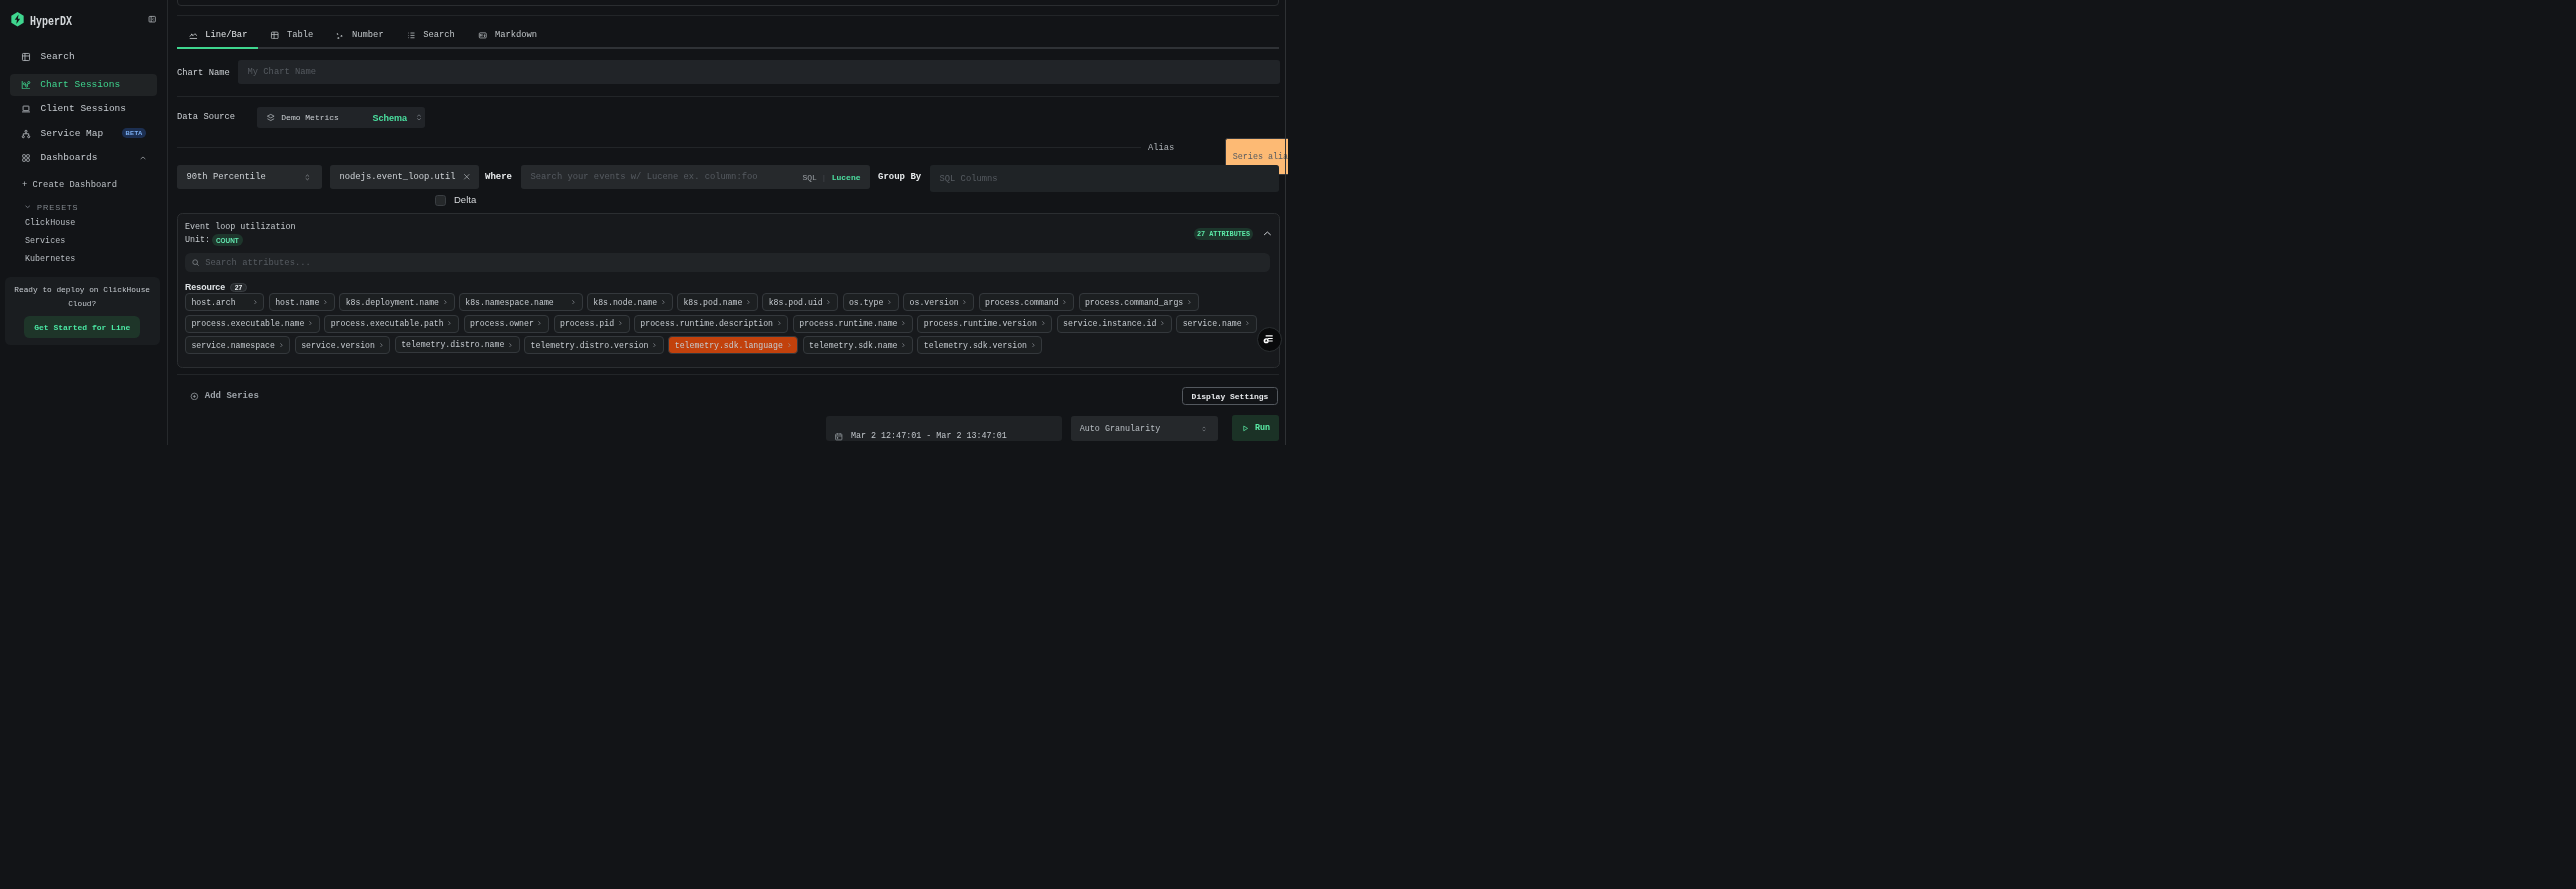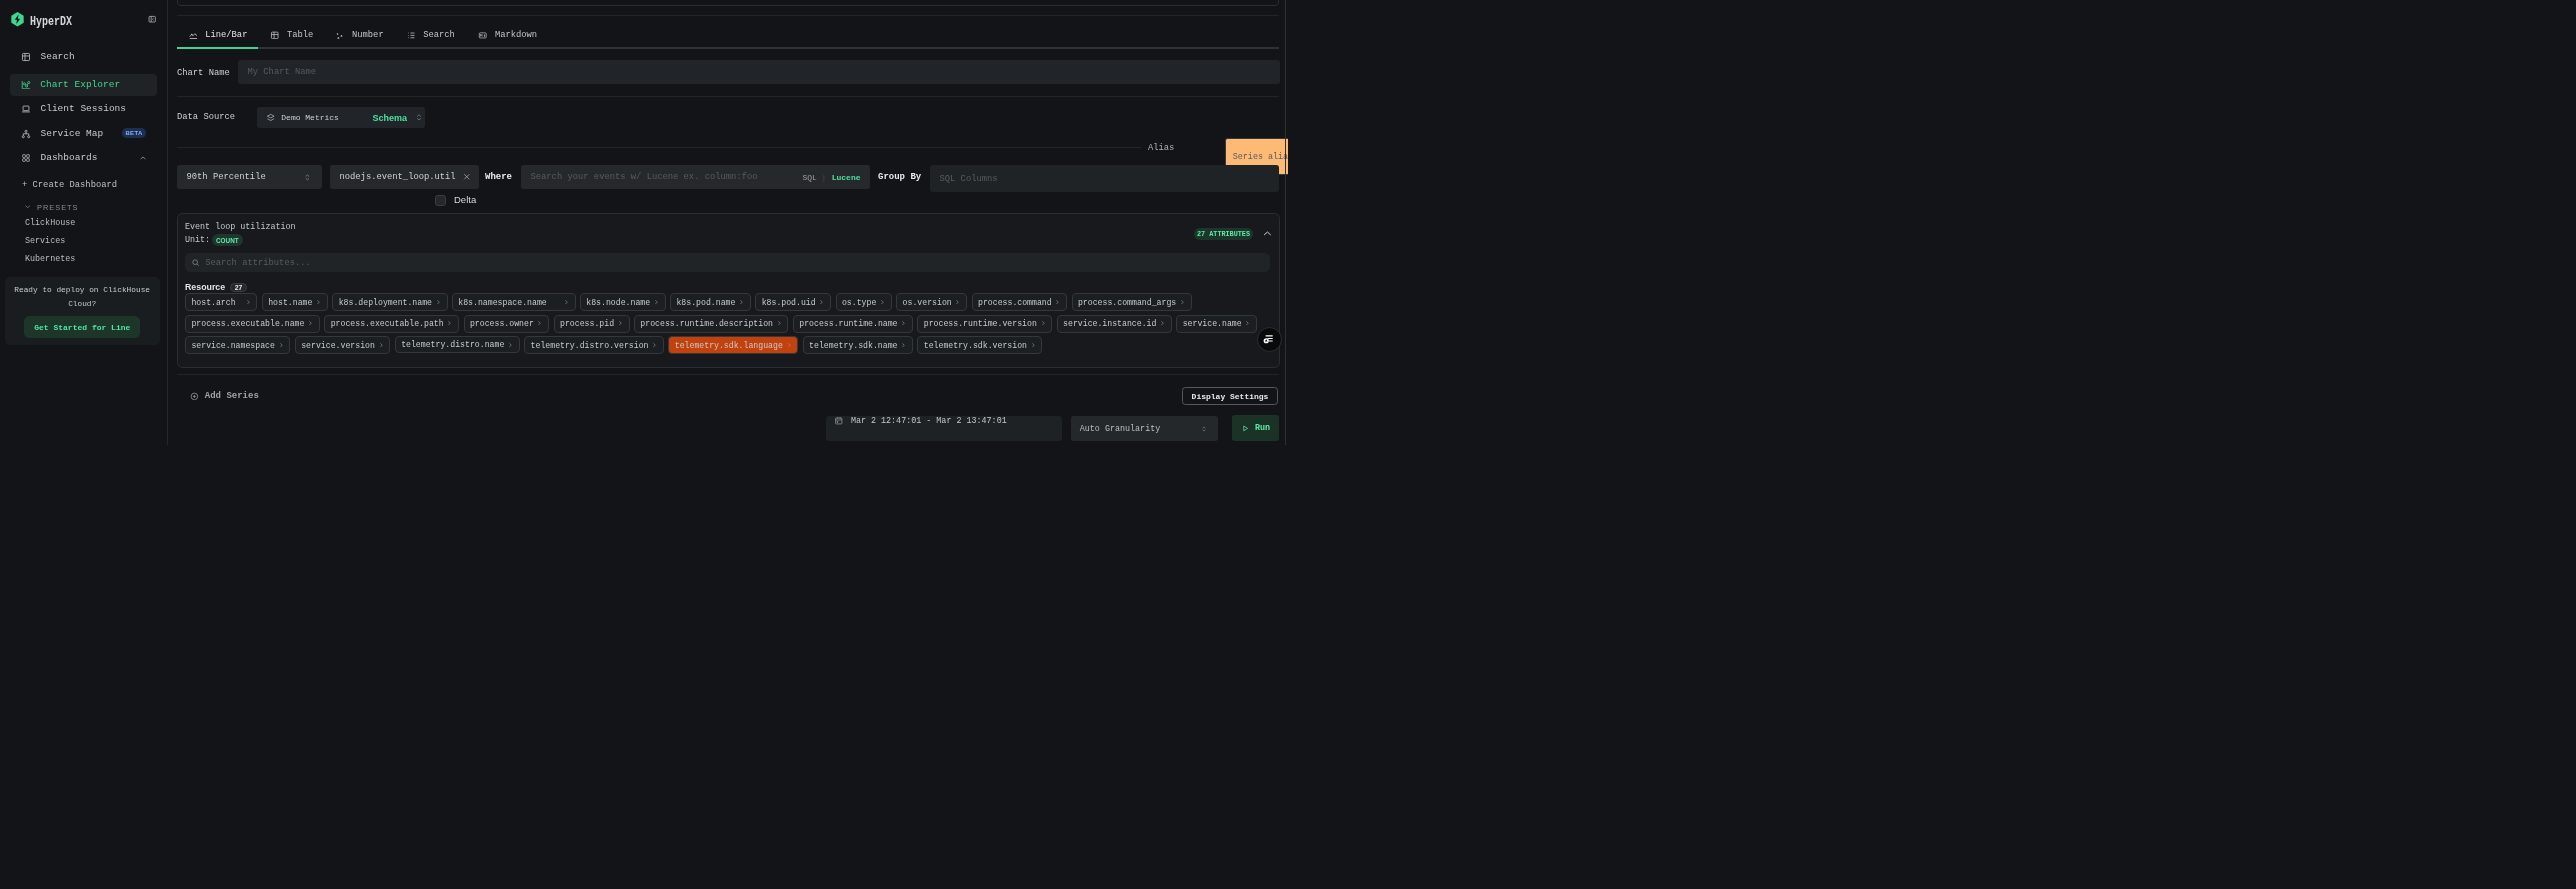--- a/index.html
+++ b/index.html
@@ -44,21 +44,21 @@
     <span>Search</span>
   </div>
   <div class="navitem green" style="top:77px;">
     <svg width="9.8" height="9.8" viewBox="0 0 24 24" fill="none" stroke="#3fd68f" stroke-width="2">
         <path d="M3 2.5v19h19"></path>
         <path d="M8.5 9.2l5.3 5.6M13.8 14.8L19 6.3"></path>
         <circle cx="8.5" cy="9.2" r="2.6" fill="#202325"></circle>
         <circle cx="13.8" cy="14.8" r="2.6" fill="#202325"></circle>
         <circle cx="19" cy="6.3" r="2.6" fill="#202325"></circle>
       </svg>
-    <span>Chart Explorer</span>
+    <span>Chart Sessions</span>
   </div>
   <div class="navitem" style="top:101px;">
     <svg width="10" height="10" viewBox="0 0 24 24" fill="none" stroke="currentColor" stroke-width="2">
         <rect x="5" y="5" width="14" height="11" rx="1"></rect>
         <path d="M2.5 19h19"></path>
       </svg>
     <span>Client Sessions</span>
   </div>
   <div class="navitem" style="top:126px;">
     <svg width="10" height="10" viewBox="0 0 24 24" fill="none" stroke="currentColor" stroke-width="2">
@@ -205,21 +205,21 @@
   <svg width="9.5" height="9.5" viewBox="0 0 24 24" fill="none" stroke="#82878c" stroke-width="2">
       <circle cx="10.5" cy="10.5" r="6"></circle>
       <path d="M15 15l4.5 4.5"></path>
     </svg>
   <span class="ph" style="font-size:8.8px;">Search attributes...</span>
 </div>
 <div class="abs sb" style="left:185px;top:282px;font-size:8.8px;color:#dfe3e6;">Resource</div>
 <div class="abs sb" style="left:230px;top:283px;width:17px;height:9px;border-radius:4.7px;background:#26292c;border:0.7px solid #3a3e42;color:#e8ebee;font-size:6.8px;display:flex;align-items:center;justify-content:center;">27</div>
 <div id="tagrows" class="abs" style="left:185px;top:293px;width:1095px;">
     <div style="display:flex;gap:4.4px;margin-bottom:3.7px;">
-      <div style="height:18px;border:0.7px solid #34383c;border-radius:4px;background:#1c1f21;display:flex;align-items:center;padding:0 5.4px;gap:9px;">
+      <div style="height:18px;border:0.7px solid #34383c;border-radius:4px;background:#1c1f21;display:flex;align-items:center;padding:0 5.4px;gap:16px;">
         <span style="font-size:8.2px;color:#c6cbd0;">host.arch</span>
         <svg width="6.4" height="6.4" viewBox="0 0 24 24" fill="none" stroke="#9aa0a6" stroke-width="2.3">
           <path d="M9 5l7 7-7 7"></path>
         </svg>
       </div>
       <div style="height:18px;border:0.7px solid #34383c;border-radius:4px;background:#1c1f21;display:flex;align-items:center;padding:0 5.4px;gap:2.7px;">
         <span style="font-size:8.2px;color:#c6cbd0;">host.name</span>
         <svg width="6.4" height="6.4" viewBox="0 0 24 24" fill="none" stroke="#9aa0a6" stroke-width="2.3">
           <path d="M9 5l7 7-7 7"></path>
         </svg>
@@ -384,21 +384,21 @@
 <div class="sep" style="top:374px;"></div>
 <div class="abs" style="left:190px;top:391px;display:flex;align-items:center;gap:6px;color:#9da3a9;">
   <svg width="8.8" height="8.8" viewBox="0 0 24 24" fill="none" stroke="currentColor" stroke-width="2">
       <circle cx="12" cy="12" r="9"></circle>
       <path d="M12 8v8M8 12h8"></path>
     </svg>
   <span class="bold" style="font-size:9px;">Add Series</span>
 </div>
 <div class="abs bold" style="left:1182px;top:387px;width:96px;height:18px;border:0.7px solid #53585e;border-radius:3.4px;display:flex;align-items:center;justify-content:center;font-size:8px;color:#e8eaed;">Display Settings</div>
 
-<div class="abs" style="left:826px;top:416px;width:236px;height:25px;background:#1f2225;border-radius:3px;display:flex;align-items:flex-start;padding-left:8px;gap:7.4px;">
+<div class="abs" style="left:826px;top:416px;width:236px;height:25px;background:#1f2225;border-radius:3px;display:flex;align-items:flex-end;padding-left:8px;gap:7.4px;">
   <svg width="9.5" height="9.5" viewBox="0 0 24 24" fill="none" stroke="#9aa0a5" stroke-width="1.8">
       <rect x="4" y="5" width="16" height="15" rx="2"></rect>
       <path d="M8.5 3v4M15.5 3v4M4 10h16"></path>
       <path d="M8 14h2v2H8z" fill="#9aa0a5"></path>
     </svg>
   <span style="font-size:8.4px;color:#c3c8cd;">Mar 2 12:47:01 - Mar 2 13:47:01</span>
 </div>
 <div class="abs" style="left:1071px;top:416px;width:147px;height:25px;background:#25282b;border-radius:2.7px;display:flex;align-items:center;padding:0 10px 0 8.8px;">
   <span style="font-size:8.4px;color:#b9bfc4;">Auto Granularity</span>
   <svg style="margin-left:auto" width="8" height="8" viewBox="0 0 24 24" fill="none" stroke="#82878c" stroke-width="2">

